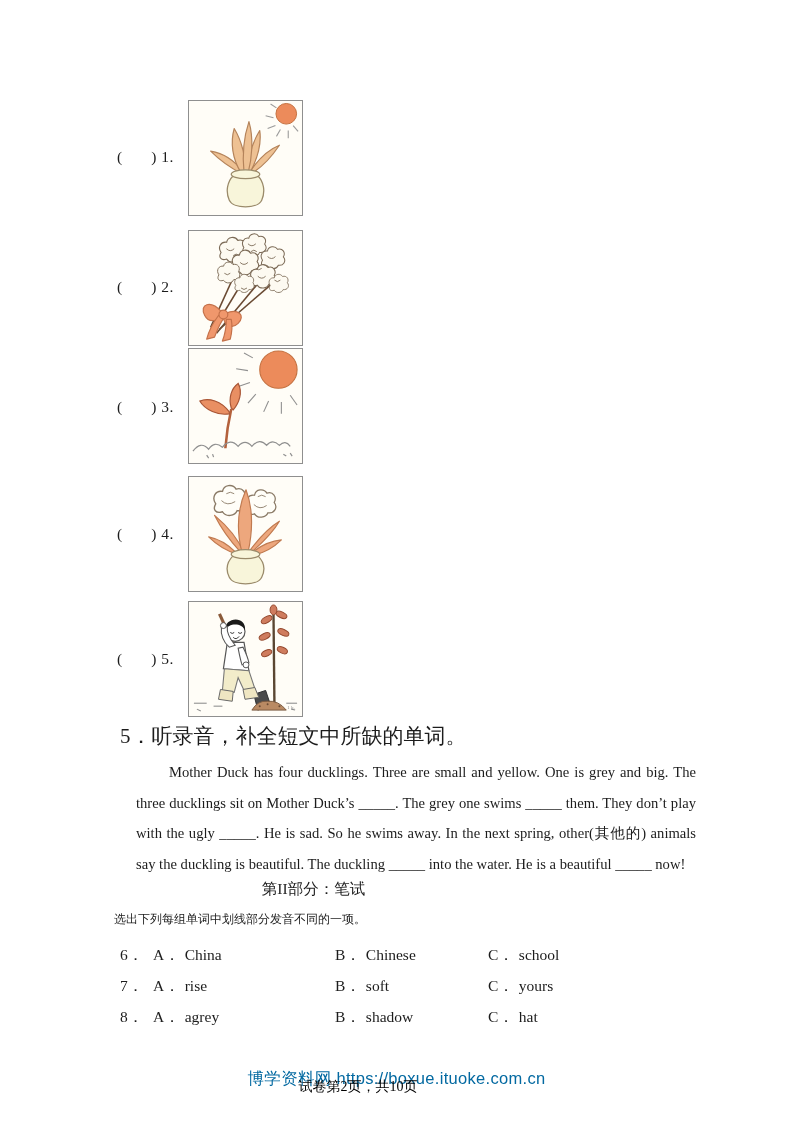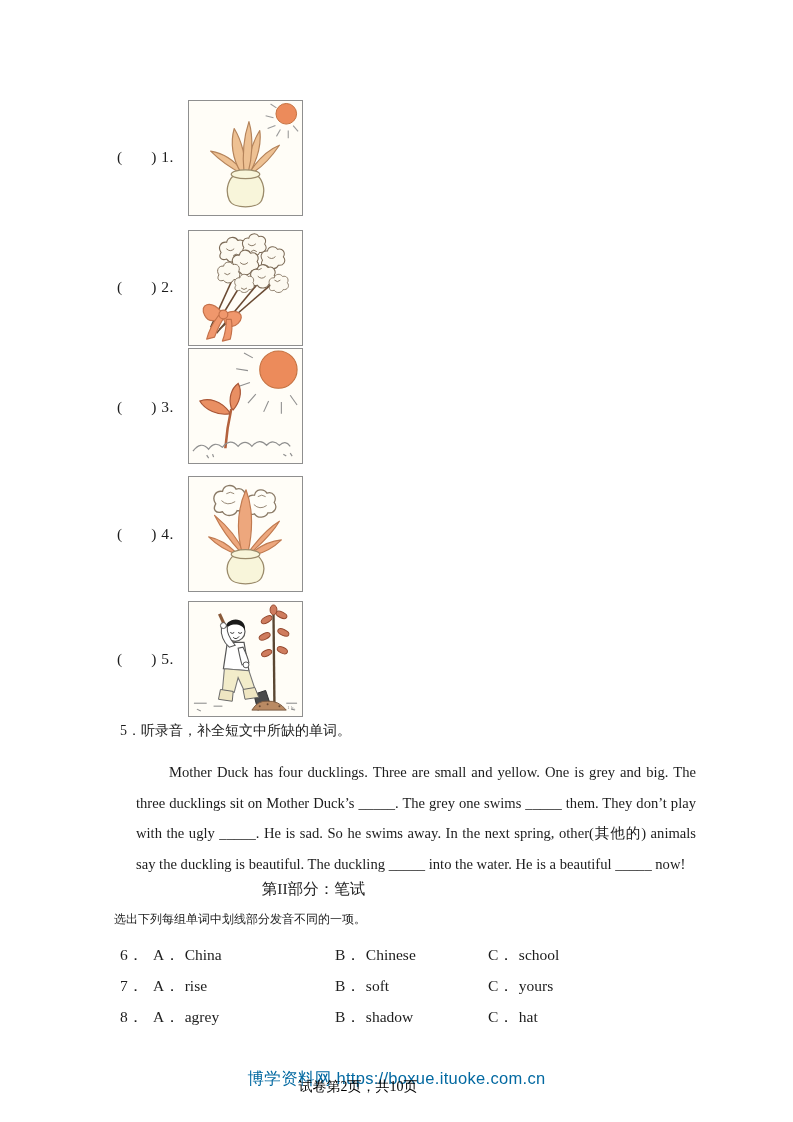--- a/index.html
+++ b/index.html
@@ -14,21 +14,21 @@
     position:absolute; left:117px; font-size:15.5px; white-space:pre;
     letter-spacing:0.5px;
   }
   .imgbox {
     position:absolute; left:188px; width:115px; height:116px;
     border:1px solid #8f8f8f; background:#fffdf7;
   }
   .imgbox svg { display:block; width:100%; height:100%; }
   .t1 { top:100px; } .t2 { top:230px; } .t3 { top:348px; } .t4 { top:476px; } .t5 { top:601px; }
   .l1 { top:148px; } .l2 { top:278px; } .l3 { top:398px; } .l4 { top:525px; } .l5 { top:650px; }
-  .q5-line { position:absolute; left:120px; top:722px; font-size:14px; }
+  .q5-line { position:absolute; left:120px; top:722px; font-size:21px; }
   .passage {
     position:absolute; left:119px; top:757px; width:560px;
     font-size:14.6px; line-height:30.7px; text-align:justify; text-indent:33px;margin-left:17px;
   }
   .part2-title { position:absolute; left:0; top:879px; width:627px; text-align:center; font-size:15.5px; }
   .part2-instr { position:absolute; left:114px; top:911px; font-size:12px; }
   .qrow { position:absolute; left:120px; width:600px; height:24px; font-size:15.5px; }
   .q6 { top:945px; } .q7 { top:976px; } .q8 { top:1007px; }
   .qnum { position:absolute; left:0; }
   .opt { position:absolute; white-space:nowrap; }

